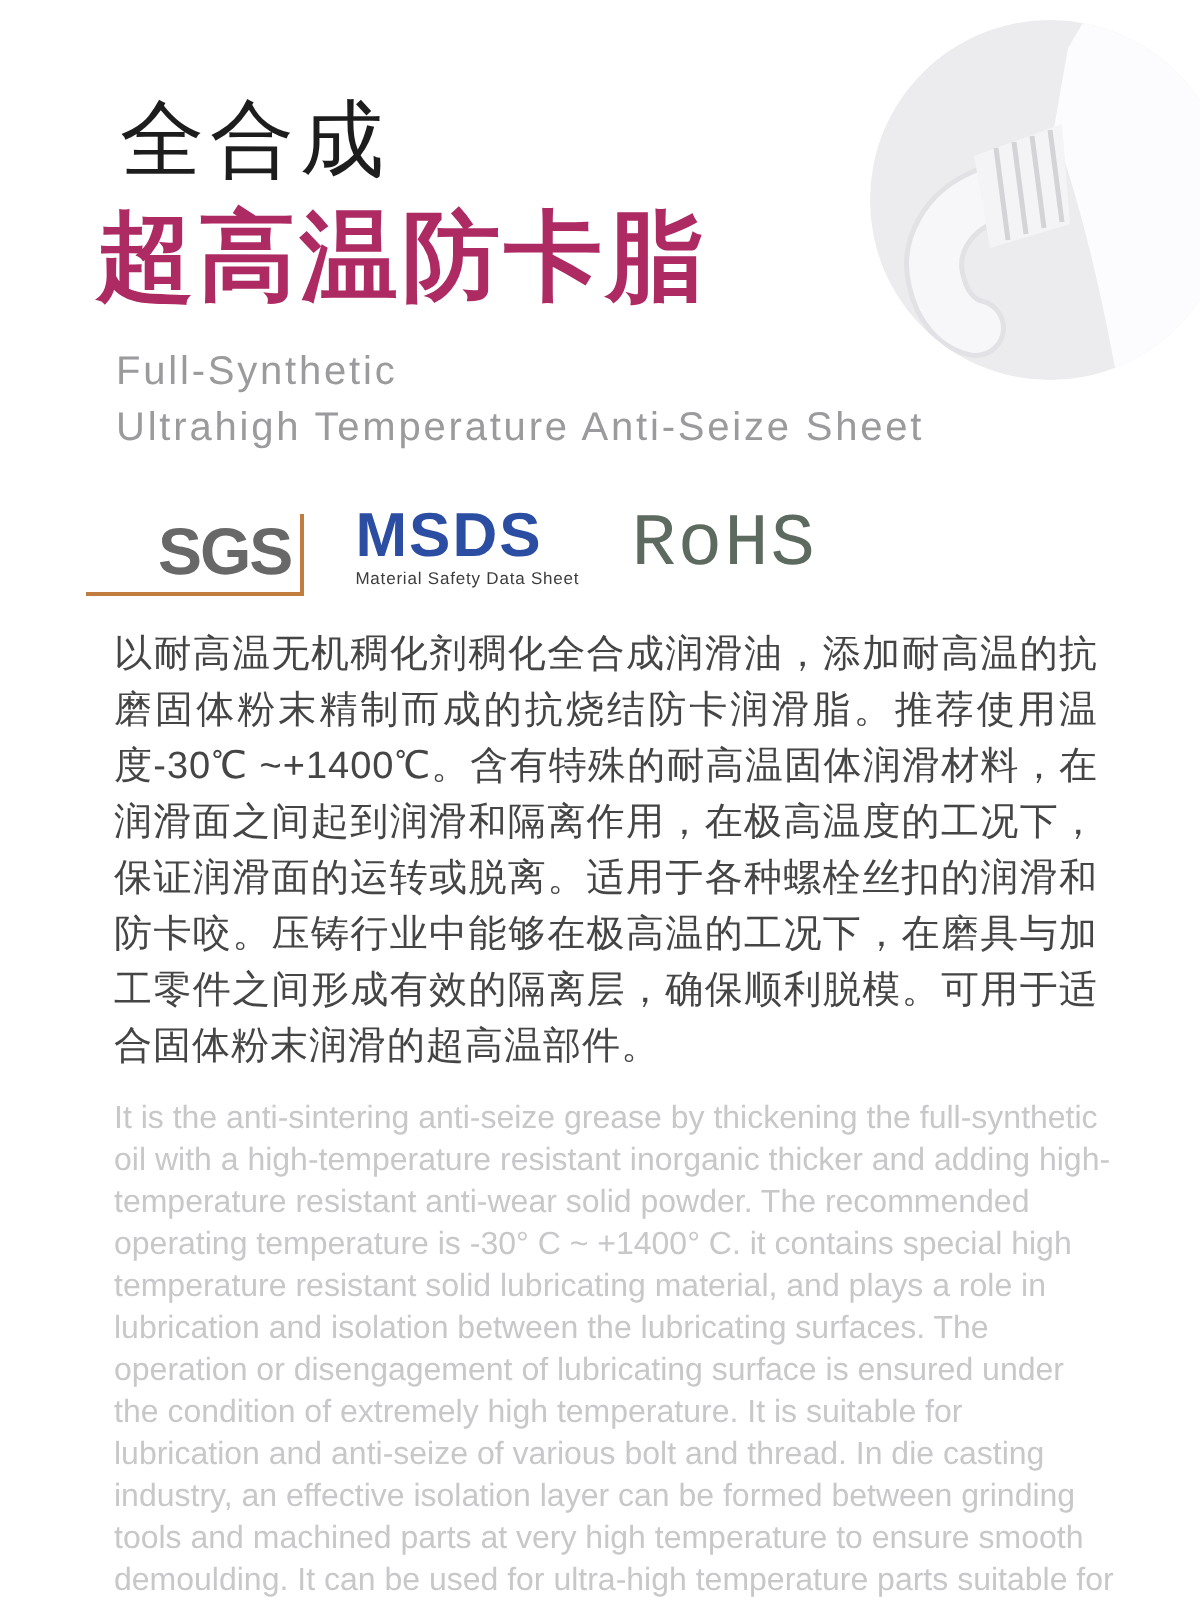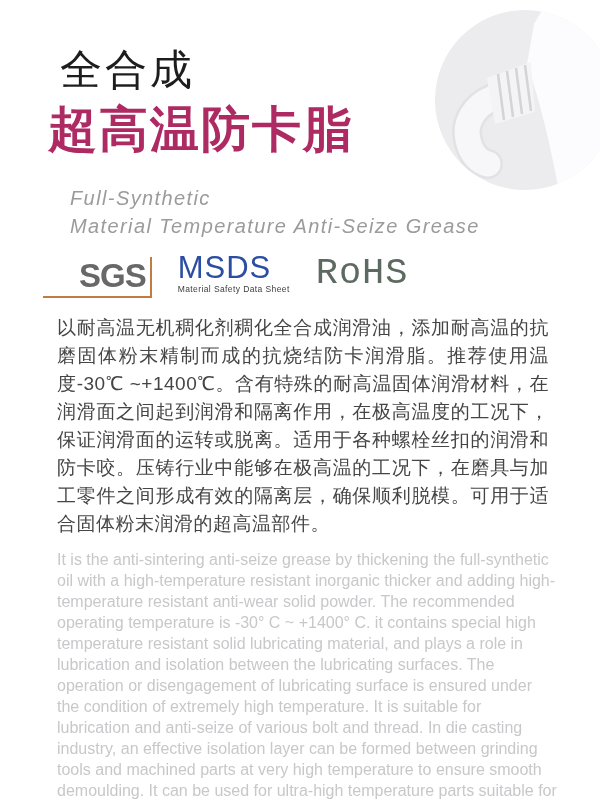--- a/index.html
+++ b/index.html
@@ -45,22 +45,21 @@
     font-size: 49px;
     font-weight: 700;
     letter-spacing: 2px;
     color: var(--accent-magenta, #ad2a63);
     line-height: 1.2;
   }
   .subtitle-en {
     position: absolute;
     left: 58px;
     top: 172px;
-    margin: 12px;
-    font-style: italic;
+    margin: 0;
     font-size: 20px;
     line-height: 28px;
     letter-spacing: 1.4px;
     color: var(--subtitle-gray, #9b9b9d);
   }
 
   
   .certs {
     position: absolute;
     left: 43px;
@@ -77,21 +76,21 @@
   .sgs-text {
     font-size: 33px;
     font-weight: 700;
     letter-spacing: -1px;
     color: var(--sgs-gray, #686868);
     line-height: 1;
   }
   .msds-logo { text-align: left; padding-bottom: 4px; }
   .msds-text {
     font-size: 31px;
-    font-weight: 400;
+    font-weight: 700;
     letter-spacing: 1px;
     color: var(--msds-blue, #2b4da2);
     line-height: 1;
   }
   .msds-subtext {
     font-size: 8.5px;
     font-weight: 400;
     letter-spacing: 0.4px;
     color: var(--msds-subtext, #3c3c3c);
     margin-top: 1px;
@@ -151,21 +150,21 @@
       <path d="M 72,61 L 78,107" stroke="#d3d3d8" stroke-width="2.5" fill="none"></path>
       <path d="M 81,58 L 87,104" stroke="#d3d3d8" stroke-width="2.5" fill="none"></path>
       <path d="M 90,55 L 96,101" stroke="#d3d3d8" stroke-width="2.5" fill="none"></path>
     </svg>
   </div>
 
   <h1 class="title-cn">全合成</h1>
   <h1 class="title-cn-accent">超高温防卡脂</h1>
   <p class="subtitle-en">
     <span>Full-Synthetic</span><br>
-    <span>Material Temperature Anti-Seize Grease</span>
+    <span>Ultrahigh Temperature Anti-Seize Sheet</span>
   </p>
 
   <div class="certs">
     <div class="sgs-logo">
       <div class="sgs-text">SGS</div>
     </div>
     <div class="msds-logo">
       <div class="msds-text">MSDS</div>
       <div class="msds-subtext">Material Safety Data Sheet</div>
     </div>

